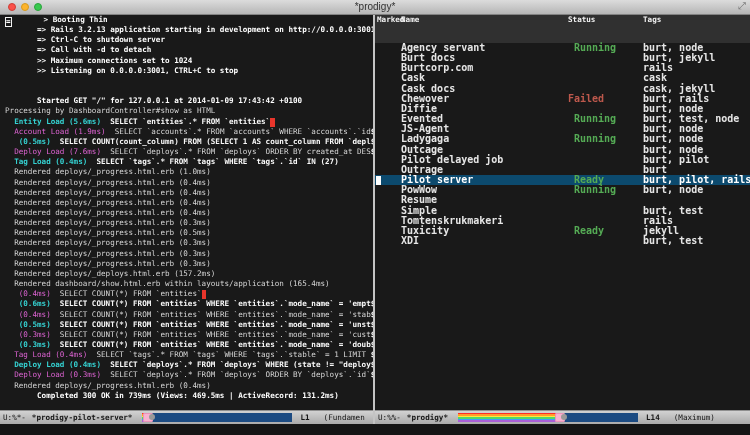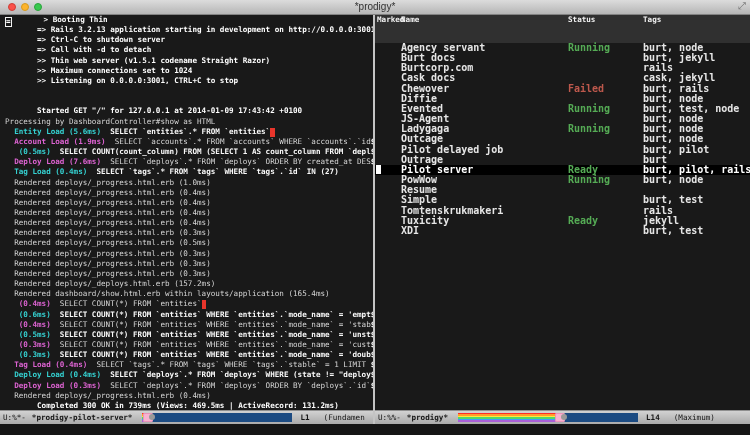--- a/index.html
+++ b/index.html
@@ -32,33 +32,33 @@
   .win-right{left:375px;right:0;}
   .vdivider{position:absolute;left:373px;width:2px;top:15px;bottom:11px;background:#c4c4c4;}
   .buf{position:absolute;left:0;right:0;top:0;bottom:14px;overflow:hidden;}
   .echo{position:absolute;left:0;right:0;bottom:0;height:11px;background:#151515;}
   
   .log-line{height:10.16px;line-height:10.16px;font-size:7.6px;white-space:pre;padding-left:5px;letter-spacing:0;}
   .s-p{color:#d6d6d6;font-weight:400;}
   .s-b{color:#ffffff;font-weight:700;padding-left:32px;}
   .s-q{color:#fafafa;font-weight:700;}
   .s-c{color:#35d2d2;font-weight:700;}
-  .s-m{color:#dd63d2;font-weight:700;}
+  .s-m{color:#dd63d2;font-weight:400;}
   .s-t{color:#ffffff;font-weight:700;}
   .s-r{display:inline-block;width:4.6px;height:9px;background:#e8352b;vertical-align:-1px;}
   .s-h{display:inline-block;box-sizing:border-box;border:1px solid #f2f2f2;color:#fff;font-weight:700;height:10px;vertical-align:-1.5px;line-height:8.5px;}
   
   .plist-header{position:relative;height:28px;line-height:10.16px;background:#303030;font-size:7.6px;white-space:pre;color:#f3f3f3;font-weight:700;}
   .prow{position:relative;height:10.16px;line-height:10.16px;font-size:10px;white-space:pre;color:#e6e6e6;font-weight:700;}
-  .prow.hl{background:#000000;color:#ffffff;}
+  .prow.hl{background:#0c4a6e;color:#ffffff;}
   .colA{position:absolute;left:2px;top:0;}
   .colB{position:absolute;left:26px;top:0;}
   .colC{position:absolute;left:193px;top:0;}
   .colD{position:absolute;left:268px;top:0;}
-  .st-running,.st-ready{color:#55ab55;}
+  .st-running,.st-ready{color:#55ab55;margin-left:6px;}
   .st-failed{color:#bd584c;}
   .cursor-block{position:absolute;left:1px;top:0.5px;width:4.6px;height:9px;background:#ffffff;}
   
   .modeline{
     position:absolute;left:0;right:0;bottom:0;height:14px;box-sizing:border-box;
     background:linear-gradient(#d2d2d2,#aaaaaa);border-top:1px solid #8f8f8f;
     font-size:7.6px;line-height:13px;color:#141414;white-space:pre;overflow:hidden;
     display:flex;align-items:center;padding:0 3px;
   }
   .ml-prefix{font-weight:400;}
@@ -95,21 +95,20 @@
   <span class="expand">⤢</span>
 </div>
 
 <div class="win win-left">
   <div class="buf">
     <div>
         <div class="log-line"><span class="s-h">=</span><span class="s-b">&gt; Booting Thin</span></div>
         <div class="log-line"><span class="s-b">=&gt; Rails 3.2.13 application starting in development on http://0.0.0.0:3001</span></div>
         <div class="log-line"><span class="s-b">=&gt; Ctrl-C to shutdown server</span></div>
         <div class="log-line"><span class="s-b">=&gt; Call with -d to detach</span></div>
-        <div class="log-line"><span class="s-b">&gt;&gt; Thin web server (v1.5.1 codename Straight Razor)</span></div>
         <div class="log-line"><span class="s-b">&gt;&gt; Maximum connections set to 1024</span></div>
         <div class="log-line"><span class="s-b">&gt;&gt; Listening on 0.0.0.0:3001, CTRL+C to stop</span></div>
         <div class="log-line"></div>
         <div class="log-line"></div>
         <div class="log-line"><span class="s-b">Started GET "/" for 127.0.0.1 at 2014-01-09 17:43:42 +0100</span></div>
         <div class="log-line"><span class="s-p">Processing by DashboardController#show as HTML</span></div>
         <div class="log-line"><span class="s-c">  Entity Load (5.6ms)</span><span class="s-q">  SELECT `entities`.* FROM `entities`</span><span class="s-r"> </span></div>
         <div class="log-line"><span class="s-m">  Account Load (1.9ms)</span><span class="s-p">  SELECT `accounts`.* FROM `accounts` WHERE `accounts`.`id</span><span class="s-t">$</span></div>
         <div class="log-line"><span class="s-c">   (0.5ms)</span><span class="s-q">  SELECT COUNT(count_column) FROM (SELECT 1 AS count_column FROM `depl</span><span class="s-t">$</span></div>
         <div class="log-line"><span class="s-m">  Deploy Load (7.6ms)</span><span class="s-p">  SELECT `deploys`.* FROM `deploys` ORDER BY created_at DES</span><span class="s-t">$</span></div>
@@ -155,20 +154,21 @@
     <div class="plist-header">
       <span class="colA">Marked</span>
       <span class="colB">Name</span>
       <span class="colC">Status</span>
       <span class="colD">Tags</span>
     </div>
     <div>
         <div class="prow"><span class="colB">Agency servant</span><span class="colC st-running">Running</span><span class="colD">burt, node</span></div>
         <div class="prow"><span class="colB">Burt docs</span><span class="colD">burt, jekyll</span></div>
         <div class="prow"><span class="colB">Burtcorp.com</span><span class="colD">rails</span></div>
+        <div class="prow"><span class="colB">Cask</span><span class="colD">cask</span></div>
         <div class="prow"><span class="colB">Cask docs</span><span class="colD">cask, jekyll</span></div>
         <div class="prow"><span class="colB">Chewover</span><span class="colC st-failed">Failed</span><span class="colD">burt, rails</span></div>
         <div class="prow"><span class="colB">Diffie</span><span class="colD">burt, node</span></div>
         <div class="prow"><span class="colB">Evented</span><span class="colC st-running">Running</span><span class="colD">burt, test, node</span></div>
         <div class="prow"><span class="colB">JS-Agent</span><span class="colD">burt, node</span></div>
         <div class="prow"><span class="colB">Ladygaga</span><span class="colC st-running">Running</span><span class="colD">burt, node</span></div>
         <div class="prow"><span class="colB">Outcage</span><span class="colD">burt, node</span></div>
         <div class="prow"><span class="colB">Pilot delayed job</span><span class="colD">burt, pilot</span></div>
         <div class="prow"><span class="colB">Outrage</span><span class="colD">burt</span></div>
         <div class="prow hl"><span class="cursor-block"></span><span class="colB">Pilot server</span><span class="colC st-ready">Ready</span><span class="colD">burt, pilot, rails</span></div>

